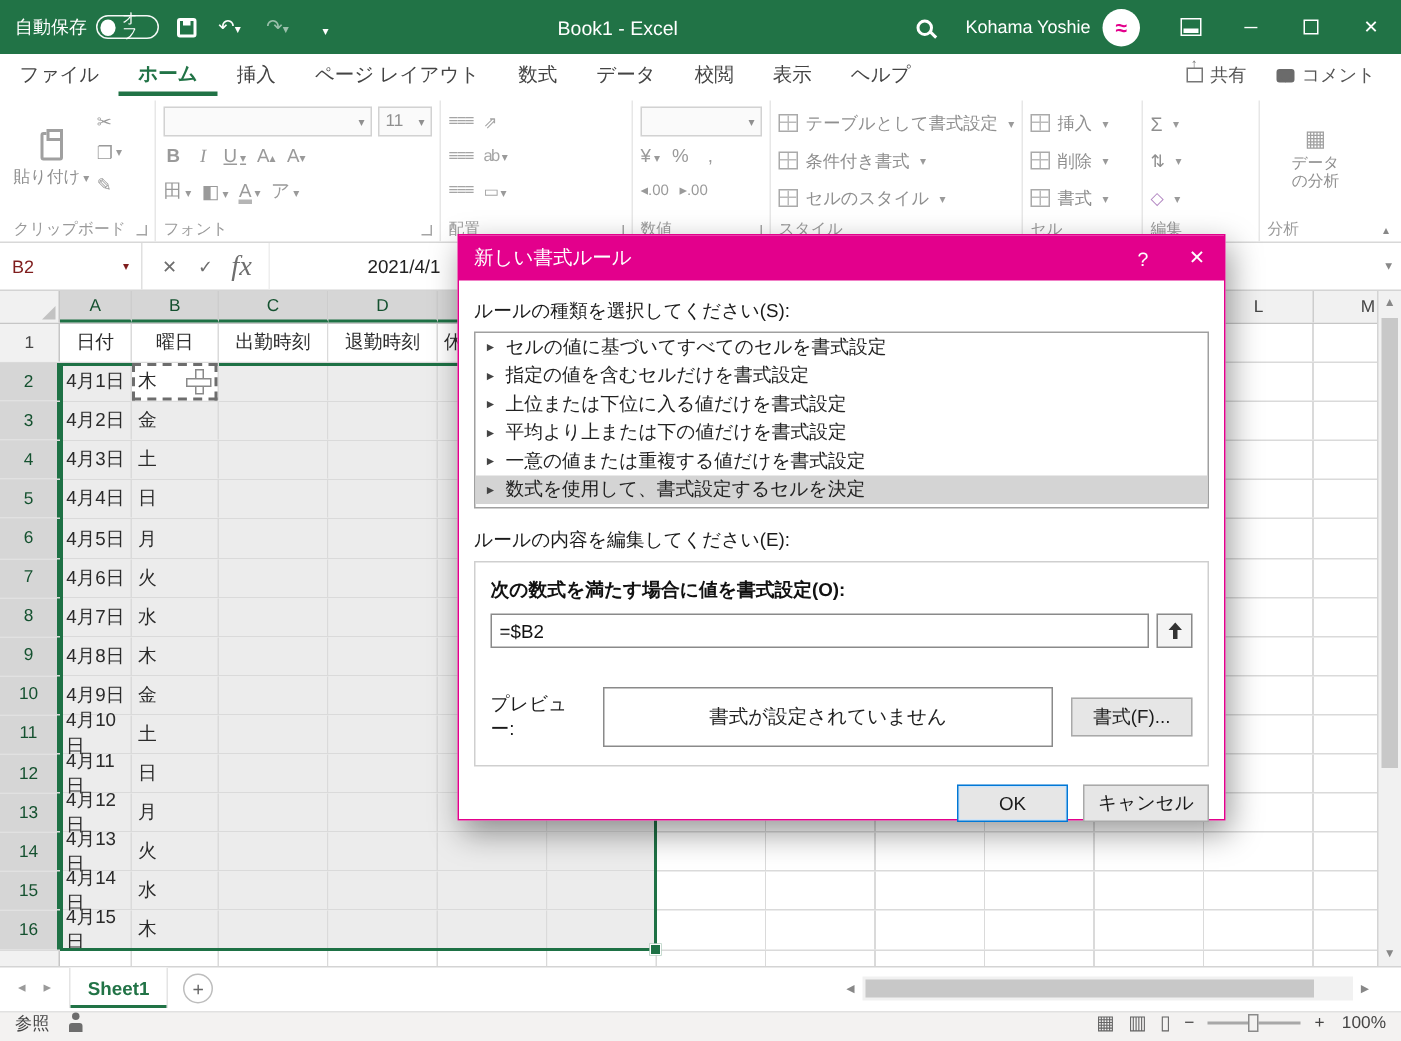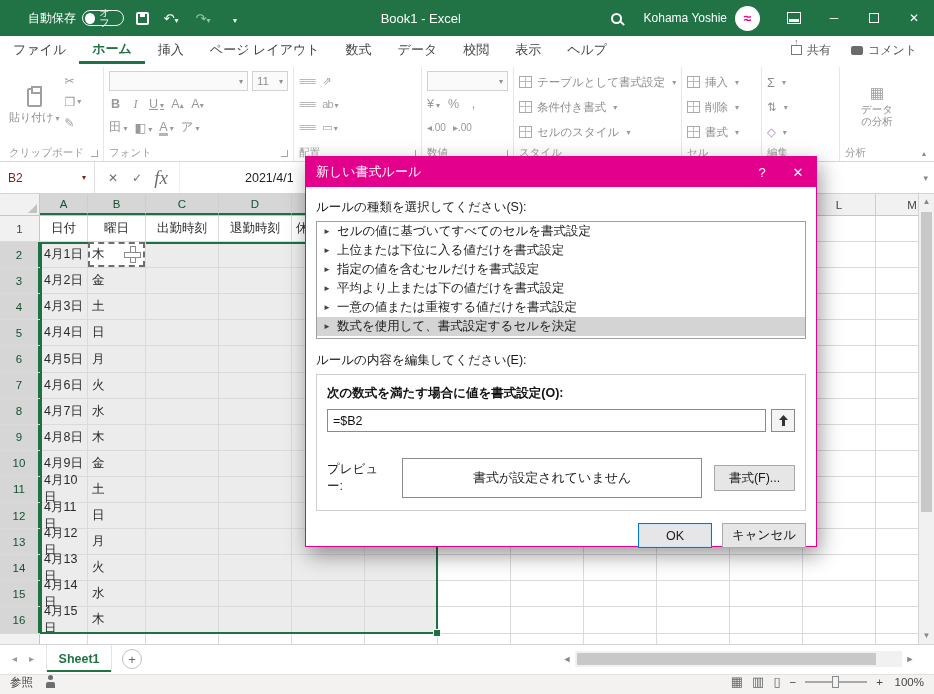--- a/index.html
+++ b/index.html
@@ -2,21 +2,21 @@
 <html><head>
 <meta charset="utf-8">
 <style>
   * { box-sizing:border-box; margin:0; padding:0; }
   html,body { background:#555; }
   body { font-family:"Liberation Sans","DejaVu Sans",sans-serif; }
   .app { position:relative; width:934px; height:694px; background:#fff; overflow:hidden; font-size:12px; color:#333; }
 
   
   .titlebar { position:absolute; top:0; left:0; right:0; height:36px; background:#217346; display:flex; align-items:center; color:#fff; z-index:10; }
-  .tb-left { display:flex; align-items:center; gap:12px; padding-left:28px; }
+  .tb-left { display:flex; align-items:center; gap:12px; padding-left:10px; }
   .autosave { display:flex; align-items:center; gap:6px; font-size:12px; }
   .toggle { width:42px; height:16px; border:1px solid rgba(255,255,255,.95); border-radius:9px; display:flex; align-items:center; gap:4px; padding:0 4px 0 2px; }
   .knob { width:11px; height:11px; border-radius:50%; background:#fff; }
   .toggle-state { font-size:10px; line-height:1; }
   .i-save { width:13px; height:13px; border:2px solid #fff; border-radius:2px; position:relative; }
   .i-save::after { content:""; position:absolute; top:-1px; left:2px; width:5px; height:4px; background:#fff; }
   .tb-btn { min-width:20px; text-align:center; font-size:13px; color:#fff; }
   .car { font-size:8px; }
   .dim { opacity:.55; }
   .tb-center { flex:1; text-align:center; font-size:13px; }
@@ -661,24 +661,24 @@
         <span class="dlg-ctl">✕</span>
       </div>
     </div>
     <div class="dlg-body">
       <div class="dlg-label">ルールの種類を選択してください(S):</div>
       <div class="rulelist">
         <div class="rule">
             <span>セルの値に基づいてすべてのセルを書式設定</span>
           </div>
         <div class="rule">
+            <span>指定の値を含むセルだけを書式設定</span>
+          </div>
+        <div class="rule">
             <span>上位または下位に入る値だけを書式設定</span>
-          </div>
-        <div class="rule">
-            <span>指定の値を含むセルだけを書式設定</span>
           </div>
         <div class="rule">
             <span>平均より上または下の値だけを書式設定</span>
           </div>
         <div class="rule">
             <span>一意の値または重複する値だけを書式設定</span>
           </div>
         <div class="rule selected">
             <span>数式を使用して、書式設定するセルを決定</span>
           </div>

